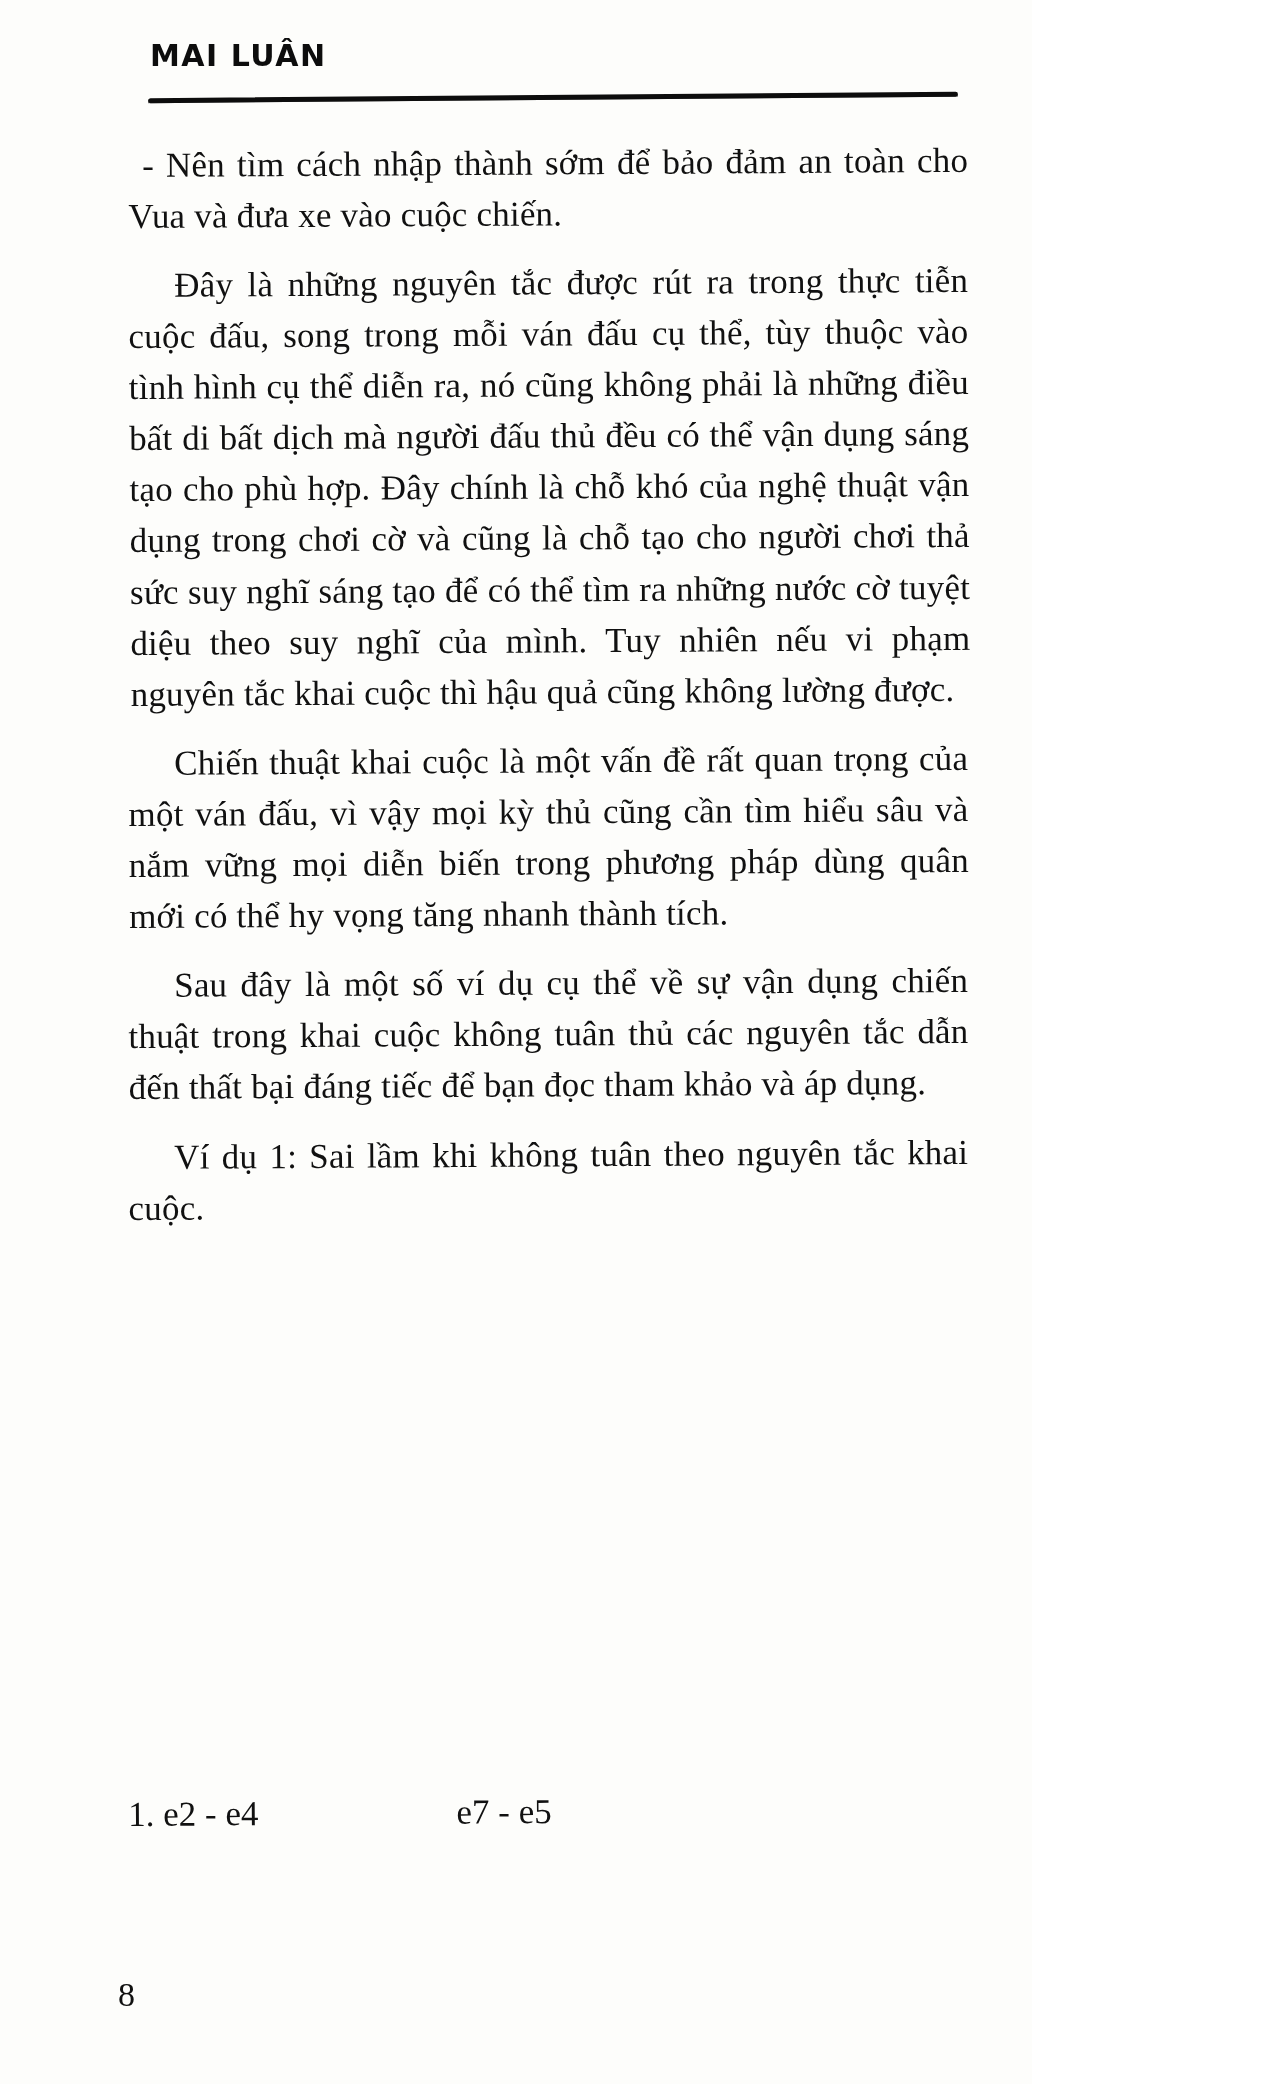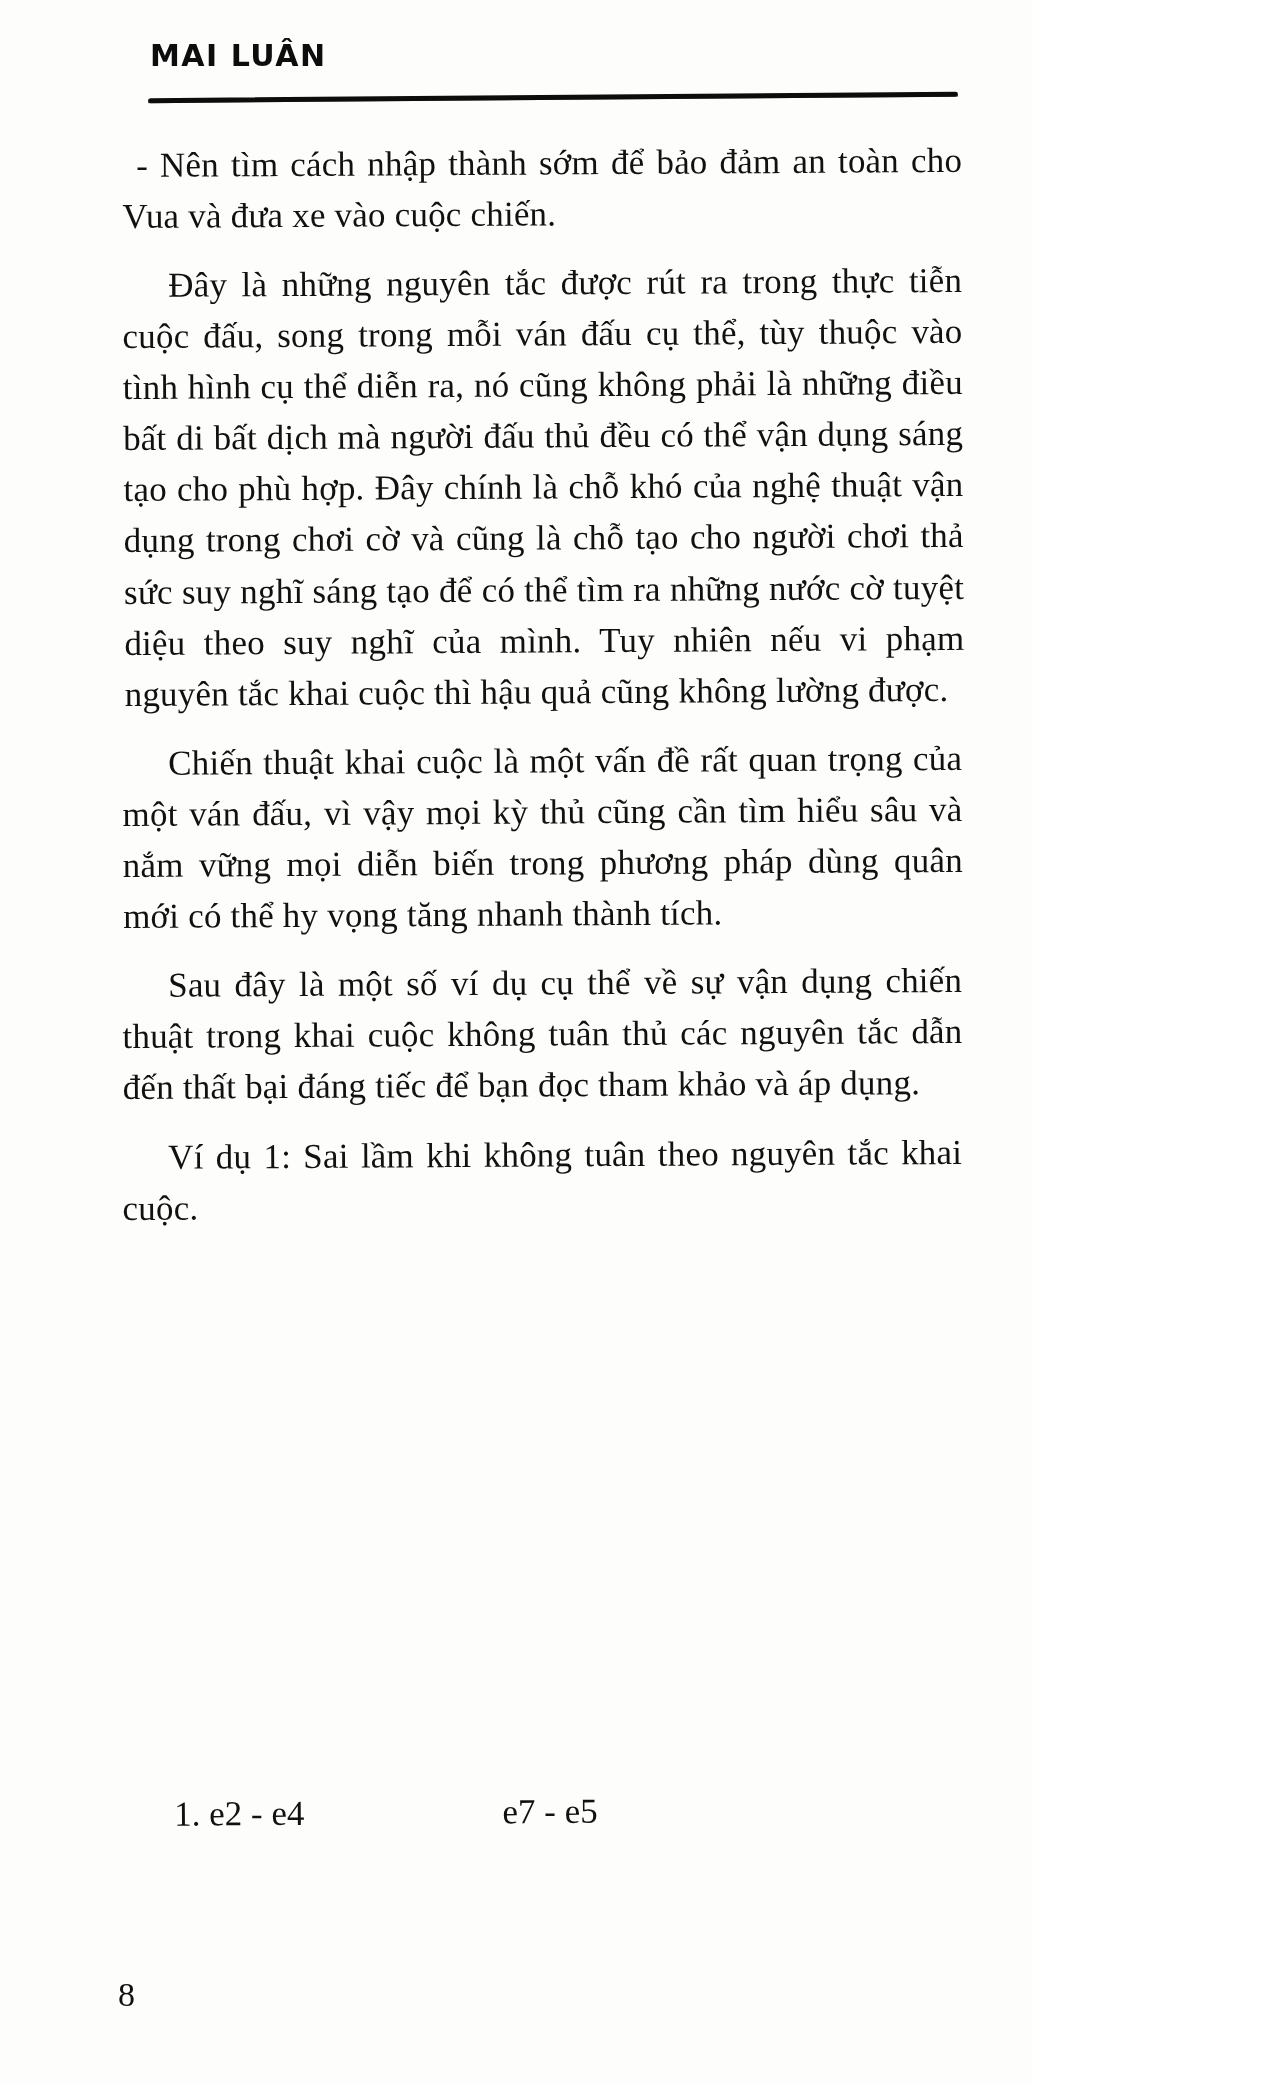--- a/index.html
+++ b/index.html
@@ -49,21 +49,21 @@
     width: 100%;
     height: 2px;
     background: #0d0d0d;
     opacity: .5;
   }
 
   
   .body-text {
     position: absolute;
     top: 140px;
-    left: 122px;
+    left: 128px;
     width: 840px;
   }
   p.para {
     margin: 0 0 18px 0;
     font-size: 35px;
     line-height: 1.46;
     text-align: justify;
     text-justify: inter-word;
     letter-spacing: 0.2px;
     transform: rotate(-0.35deg);
@@ -84,21 +84,20 @@
     position: absolute;
     top: 1795px;
     left: 128px;
     width: 840px;
     font-size: 35px;
     transform: rotate(-0.4deg);
     transform-origin: left top;
   }
   .move-white {
     display: inline-block;
-    margin-left: 46px;
   }
   .move-black {
     display: inline-block;
     margin-left: 198px;
   }
 
   
   .folio {
     position: absolute;
     bottom: 70px;

